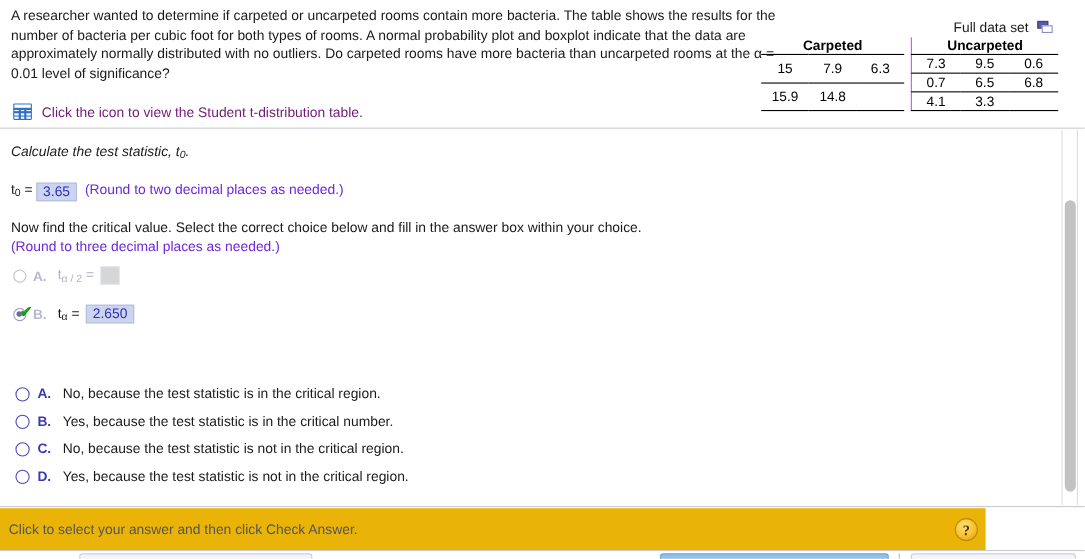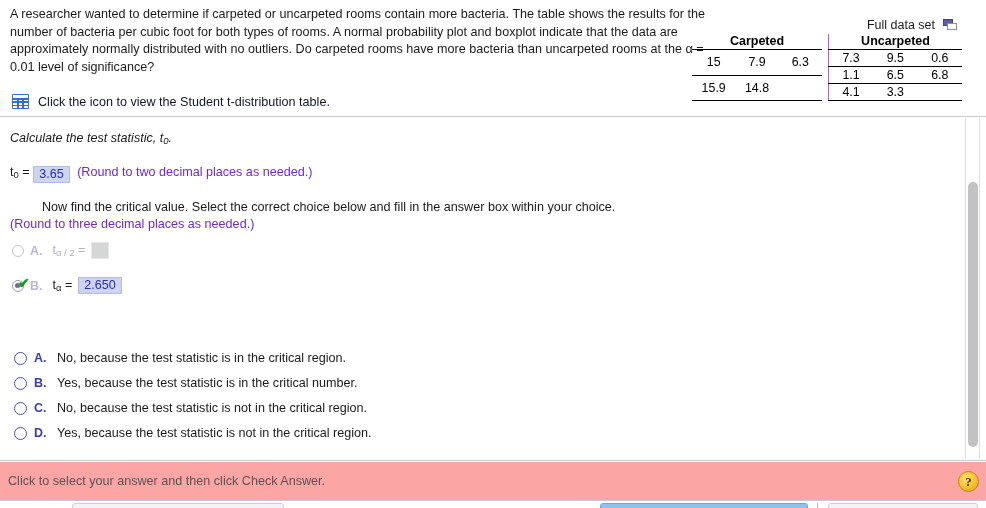--- a/index.html
+++ b/index.html
@@ -48,21 +48,21 @@
     border-radius: 1px;
     display: grid;
     grid-template-columns: repeat(3, 1fr);
     grid-template-rows: 3px 1fr 1fr 1fr;
     gap: 1.3px;
     padding: 1.3px;
     box-sizing: border-box;
   }
   .grid-icon i { background: #ffffff; display: block; }
   .grid-icon i.hdr { grid-column: 1 / -1; }
-  .tdist-label { font-size: 12.6px; color: #0f172a; }
+  .tdist-label { font-size: 12.6px; color: #701a75; }
 
   
   .dataset-block {
     position: absolute;
     right: 8px;
     top: 16px;
     width: 270px;
   }
   .dataset-head {
     display: flex;
@@ -260,23 +260,23 @@
     height: 265px;
     background: #c2c2c2;
     border-radius: 5px;
   }
 
   
   .footer {
     position: absolute;
     left: 0;
     top: 462px;
-    width: 986px;
+    width: 896px;
     height: 38px;
-    background: #fca5a5;
+    background: #eab308;
   }
   .footer-text {
     position: absolute;
     left: 8px;
     top: 12px;
     font-size: 12.6px;
     color: #555555;
   }
   .help-icon {
     position: absolute;
@@ -396,21 +396,21 @@
               <th colspan="3">Uncarpeted</th>
             </tr>
         </thead>
         <tbody>
           <tr>
             <td>7.3</td>
             <td>9.5</td>
             <td>0.6</td>
           </tr>
           <tr>
-            <td>1.1</td>
+            <td>0.7</td>
             <td>6.5</td>
             <td>6.8</td>
           </tr>
           <tr>
             <td>4.1</td>
             <td>3.3</td>
             <td class="blank"></td>
           </tr>
         </tbody>
       </table>
@@ -425,21 +425,21 @@
       <span>Calculate the test statistic, t</span><span class="sub">0</span><span>.</span>
     </div>
 
     <div class="q-text" style="top:48px;">
       <span>t</span><span class="sub">0</span>
       <span>=</span>
       <span class="ansbox">3.65</span>
       <span class="blue" style="margin-left:4px;">(Round to two decimal places as needed.)</span>
     </div>
 
-    <div class="q-text" style="top:83px; width:720px;margin-left:32px;">
+    <div class="q-text" style="top:83px; width:720px;">
       <span>Now find the critical value. Select the correct choice below and fill in the answer box within your choice.</span>
     </div>
     <div class="q-text blue" style="top:100px;">
       <span>(Round to three decimal places as needed.)</span>
     </div>
 
     <div class="choice" style="top:125px;">
       <span class="radio dim"></span>
       <span class="choice-letter dim">A.</span>
       <span class="choice-body" style="margin-left:4px; color:#b0b0c8;">

